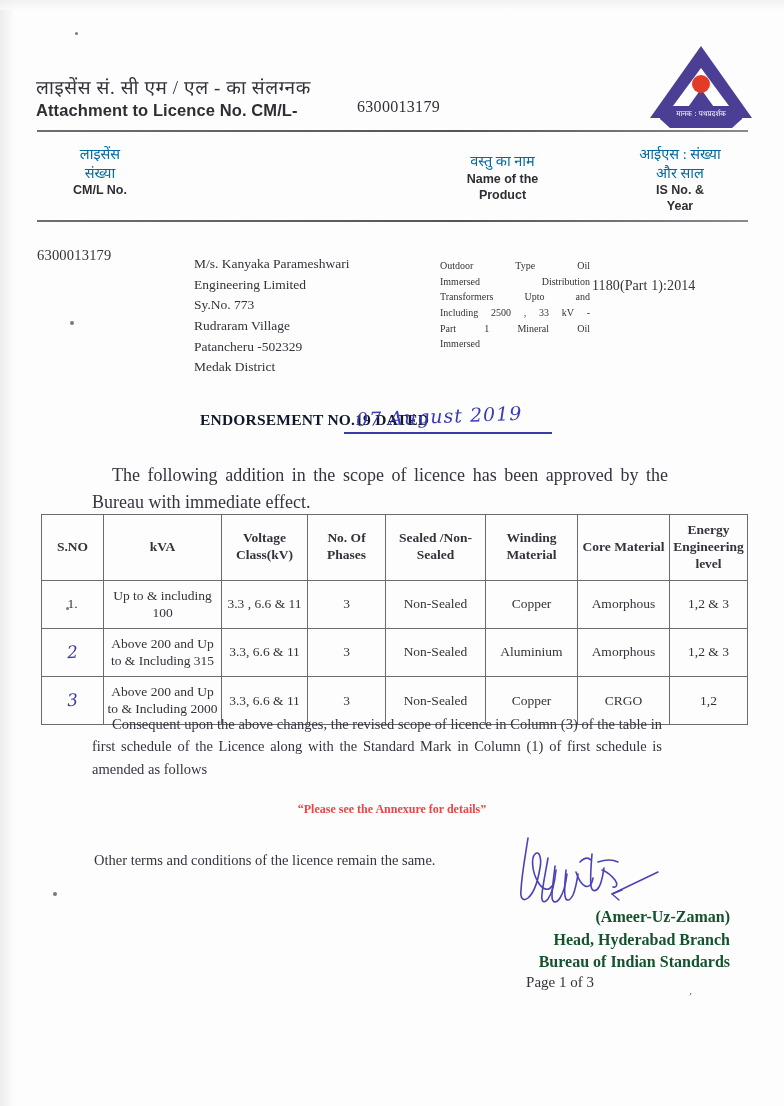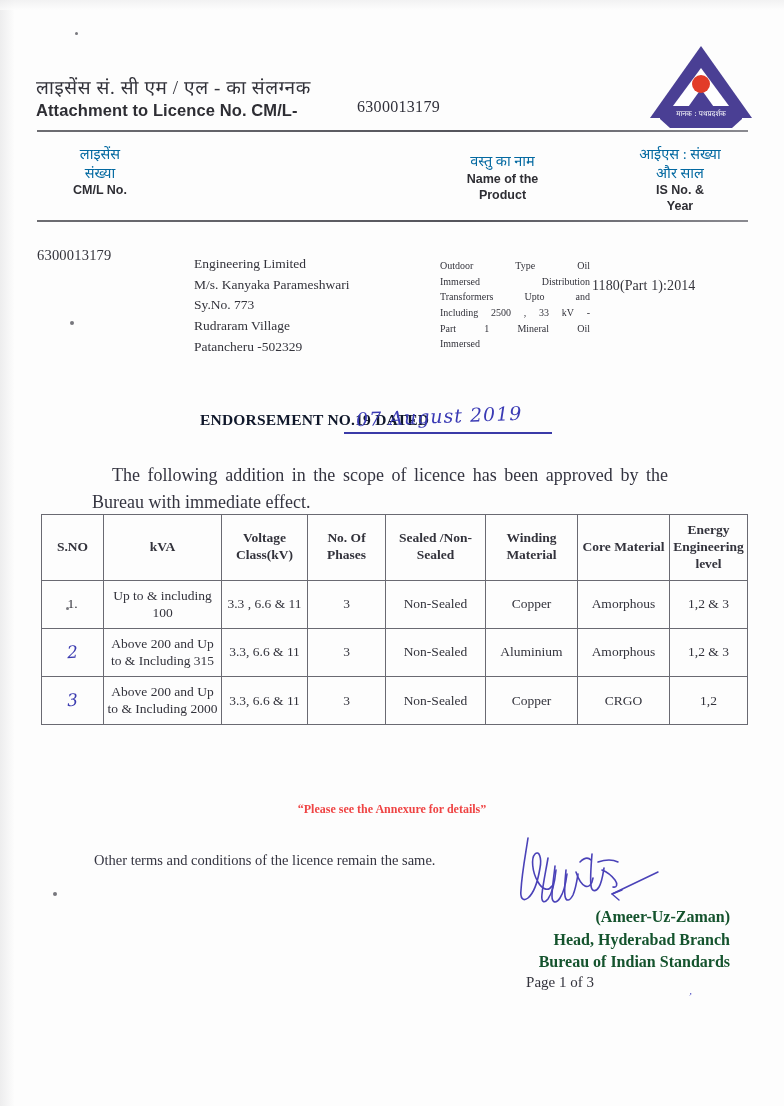--- a/index.html
+++ b/index.html
@@ -338,25 +338,26 @@
     <span class="hi">और साल</span>
     <span class="en">IS No. &amp;</span>
     <span class="en">Year</span>
   </div>
 
   <div class="rule r2"></div>
 
   <div class="cell-text d-cmlno">6300013179</div>
 
   <div class="cell-text d-name">
+    <div>M/s. Kanyaka Parameshwari</div>
     <div>Engineering Limited</div>
-    <div>M/s. Kanyaka Parameshwari</div>
     <div>Sy.No. 773</div>
     <div>Rudraram Village</div>
     <div>Patancheru -502329</div>
+    <div>Medak  District</div>
   </div>
 
   <div class="cell-text d-product">
     <span>Outdoor     Type     Oil</span>
     <span>Immersed   Distribution</span>
     <span>Transformers Upto and</span>
     <span>Including 2500 , 33 kV -</span>
     <span>Part   1   Mineral   Oil</span>
     <span>Immersed</span>
   </div>
@@ -423,20 +424,21 @@
         <td>3.3, 6.6 &amp; 11</td>
         <td>3</td>
         <td>Non-Sealed</td>
         <td>Copper</td>
         <td>CRGO</td>
         <td>1,2</td>
       </tr>
     </tbody>
   </table>
 
+  <div class="para p-conseq">Consequent upon the above changes, the revised scope of licence in Column (3) of the table in first schedule of the Licence along with the Standard Mark in Column (1) of first schedule is amended as follows</div>
 
   <div class="para p-annex">“Please see the Annexure for details”</div>
 
   <div class="para p-other">Other terms and conditions of the licence remain the same.</div>
 
   <svg class="signature" viewBox="0 0 170 84">
     <g fill="none" stroke="#4a42b8" stroke-width="1.6" stroke-linecap="round" stroke-linejoin="round">
       <path d="M20 6 C18 20 14 40 13 58 C12 66 15 70 20 66 C26 61 30 48 32 36 C34 26 31 18 27 22 C23 26 24 40 30 50 C34 57 40 60 44 54"></path>
       <path d="M40 26 C38 38 35 52 34 62 C33 70 36 72 40 67 C45 60 47 48 48 38"></path>
       <path d="M47 34 C46 44 44 56 44 64 C44 71 48 72 52 66 C56 60 58 50 59 42"></path>

